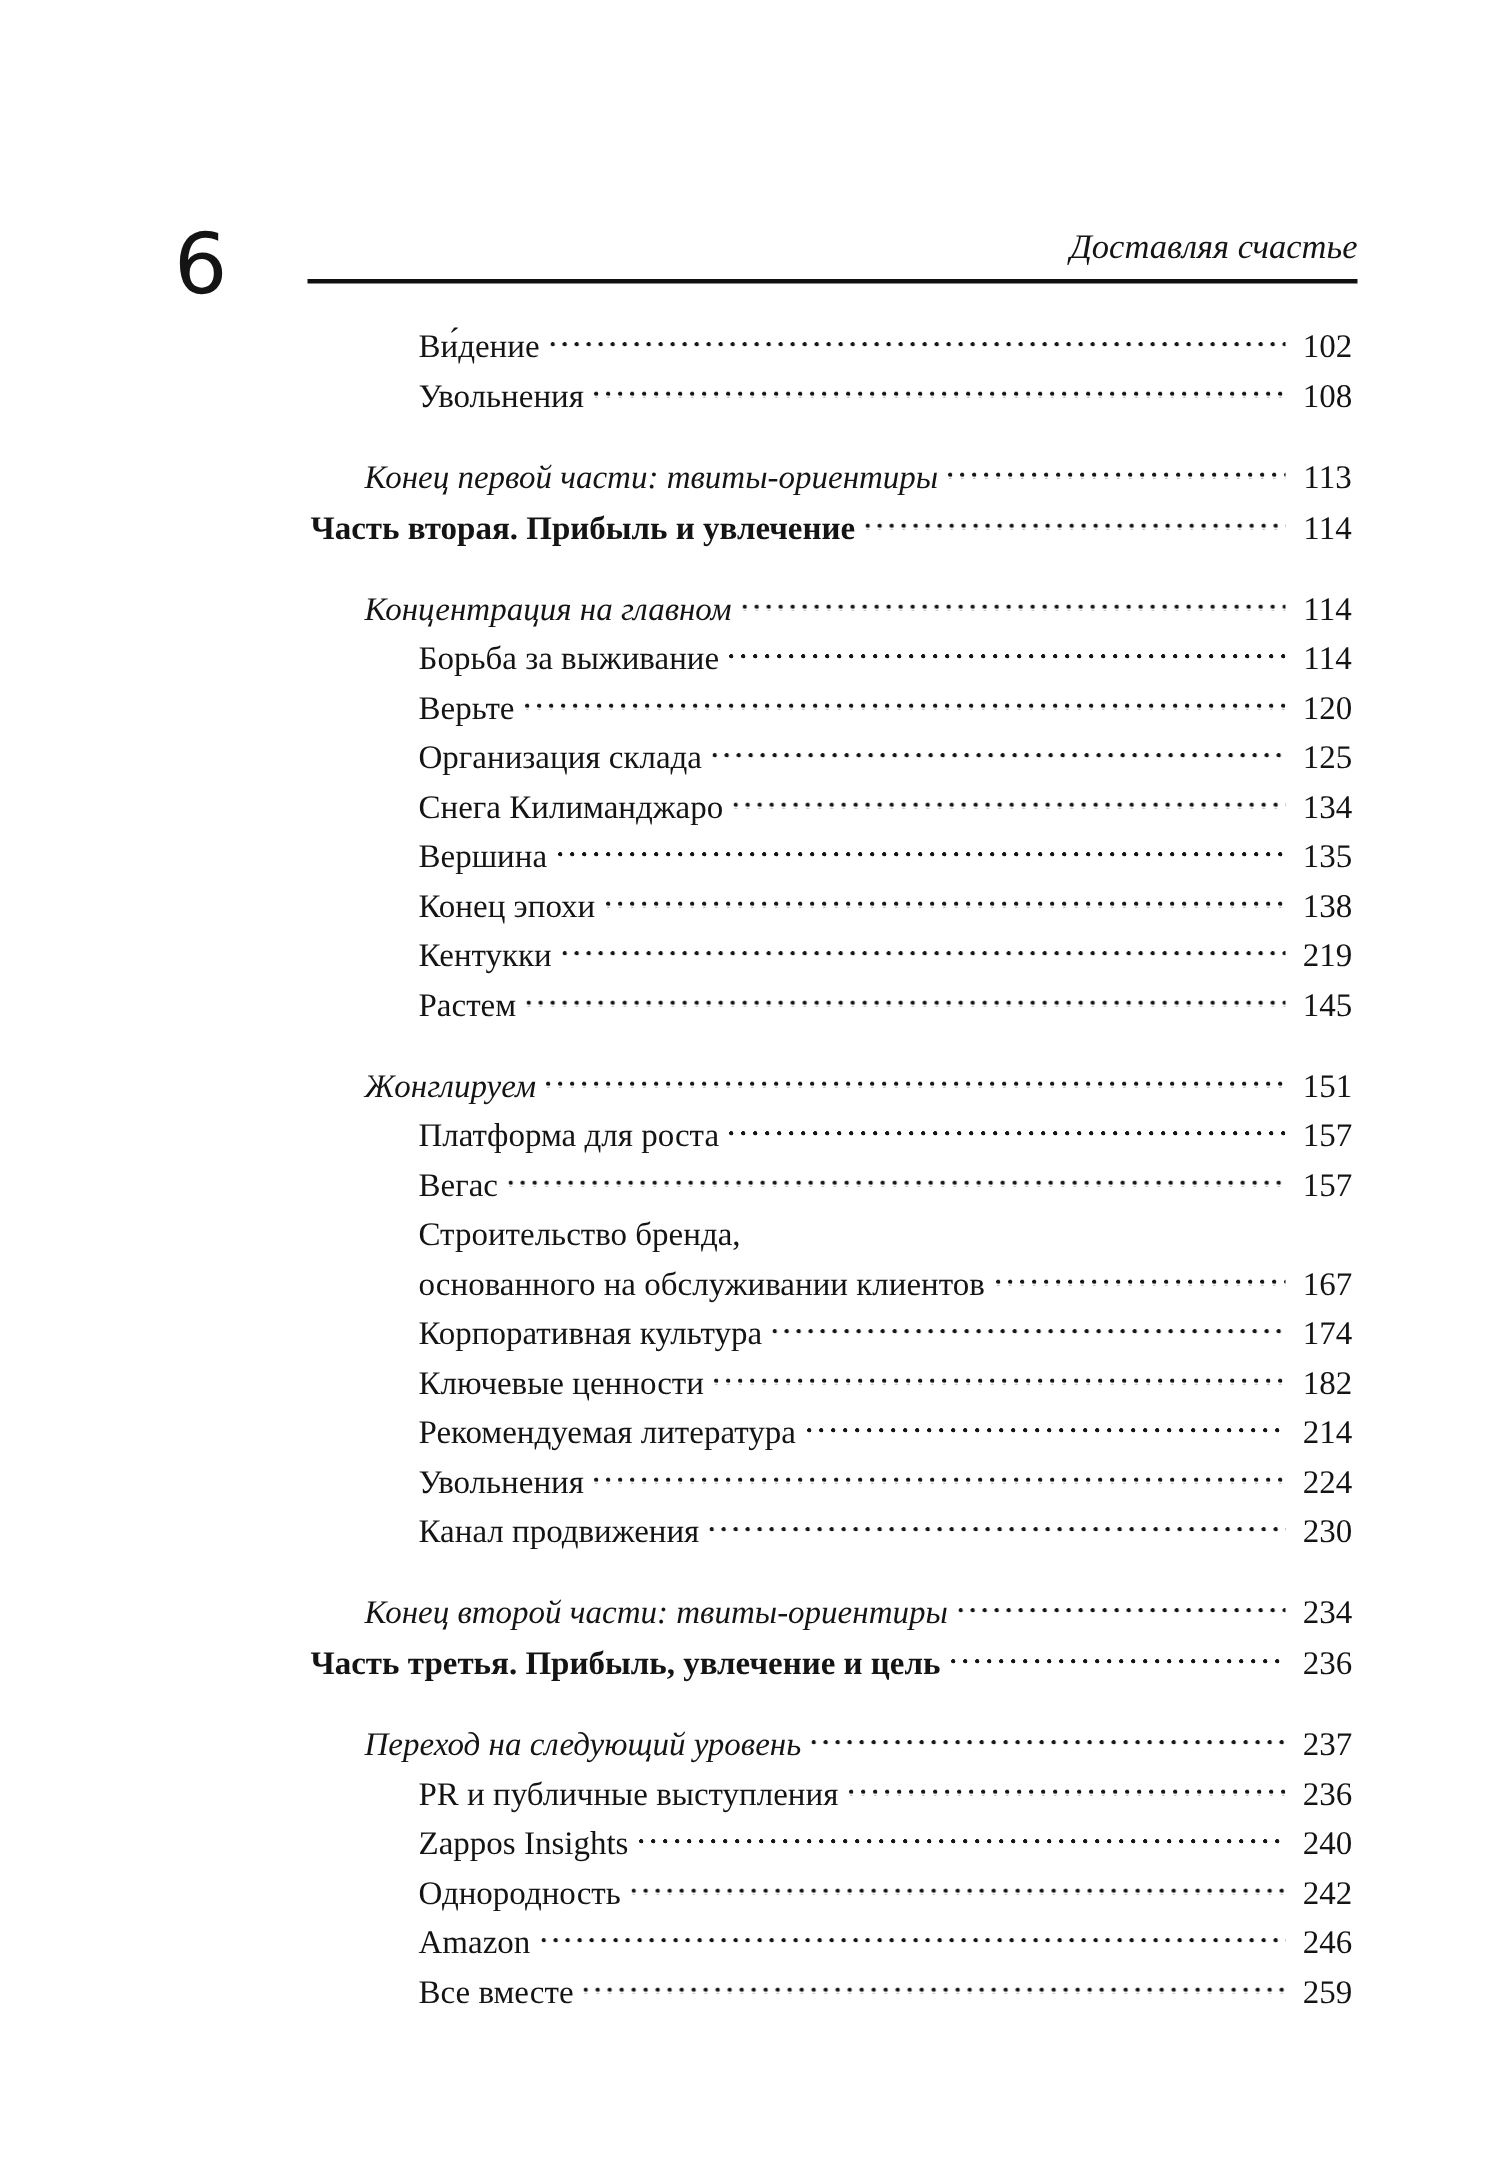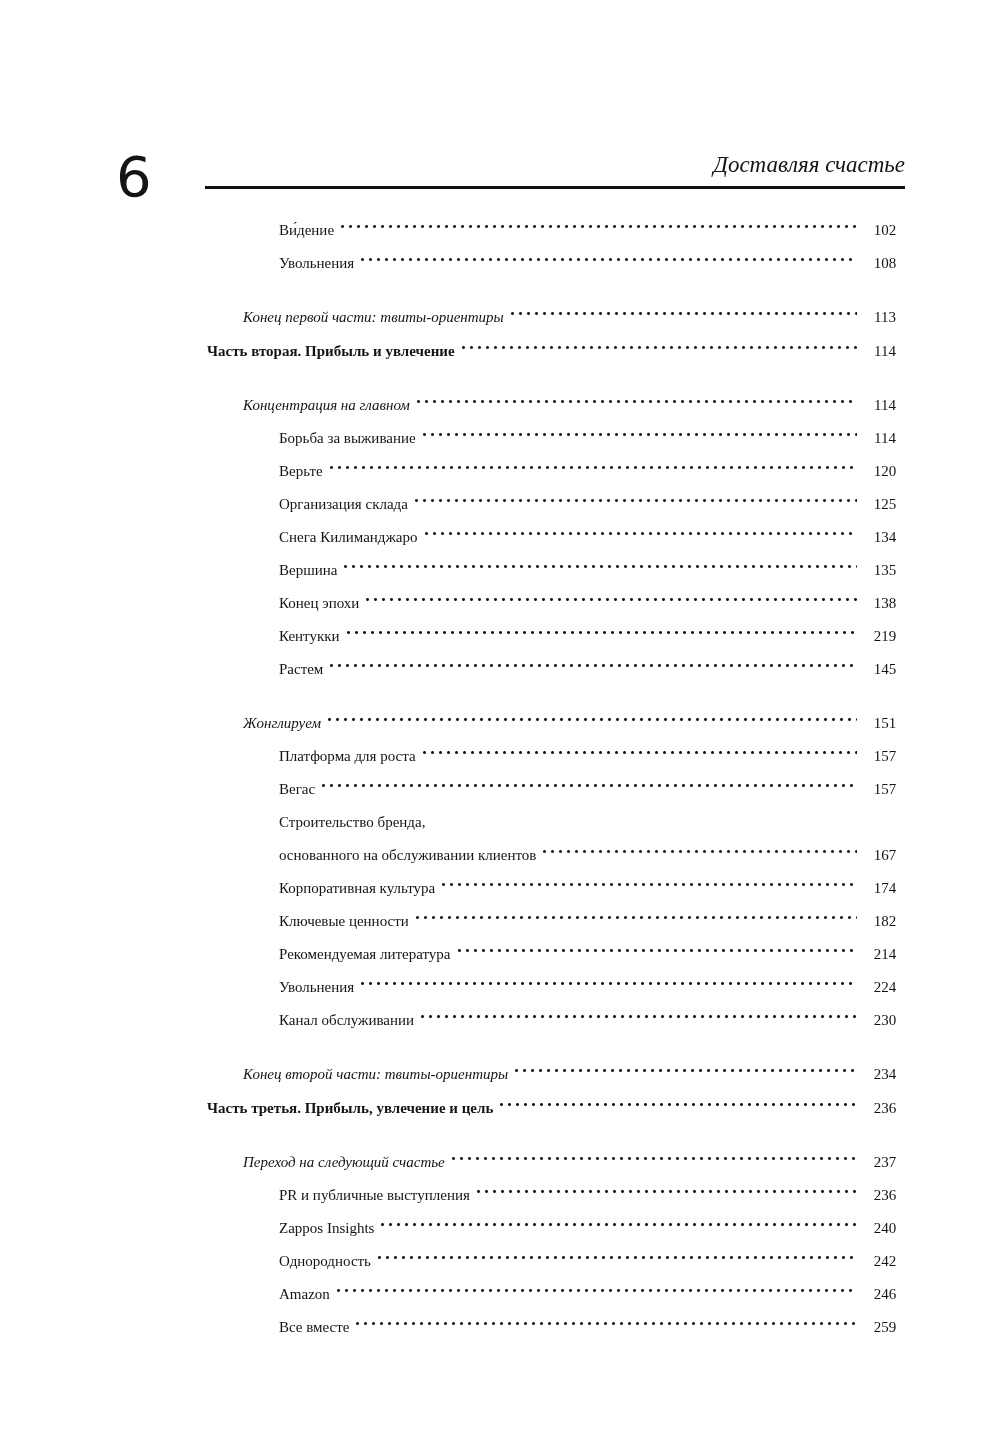--- a/index.html
+++ b/index.html
@@ -28,21 +28,21 @@
     width: 700px; height: 3px;
     background: #101010;
   }
   .toc {
     position: absolute; left: 207px; top: 214px; width: 698px;
   }
   .row {
     display: flex;
     align-items: baseline;
     line-height: 33px;
-    font-size: 15px;
+    font-size: 22px;
   }
   .row.space-before { margin-top: 1px; }
   .row.lvl0 { padding-left: 0; }
   .row.lvl1 { padding-left: 36px; }
   .row.lvl2 { padding-left: 72px; }
   .label { white-space: nowrap; }
   .label.bold { font-weight: bold; }
   .label.italic { font-style: italic; margin-top: 21px; }
   .leader { flex: 1; position: relative; margin: 0 8px 0 7px; min-width: 0; }
   .leader::after {
@@ -178,36 +178,36 @@
     <span class="label">Рекомендуемая литература</span>
     <span class="leader"></span>
     <span class="page-num">214</span>
   </div>
       <div class="row lvl2">
     <span class="label">Увольнения</span>
     <span class="leader"></span>
     <span class="page-num">224</span>
   </div>
       <div class="row lvl2">
-    <span class="label">Канал обслуживании</span>
+    <span class="label">Канал продвижения</span>
     <span class="leader"></span>
     <span class="page-num">230</span>
   </div>
       <div class="row lvl1">
     <span class="label italic">Конец второй части: твиты-ориентиры</span>
     <span class="leader"></span>
     <span class="page-num">234</span>
   </div>
       <div class="row lvl0 space-before">
     <span class="label bold">Часть третья. Прибыль, увлечение и цель</span>
     <span class="leader"></span>
     <span class="page-num">236</span>
   </div>
       <div class="row lvl1">
-    <span class="label italic">Переход на следующий счастье</span>
+    <span class="label italic">Переход на следующий уровень</span>
     <span class="leader"></span>
     <span class="page-num">237</span>
   </div>
       <div class="row lvl2">
     <span class="label">PR и публичные выступления</span>
     <span class="leader"></span>
     <span class="page-num">236</span>
   </div>
       <div class="row lvl2">
     <span class="label">Zappos Insights</span>

